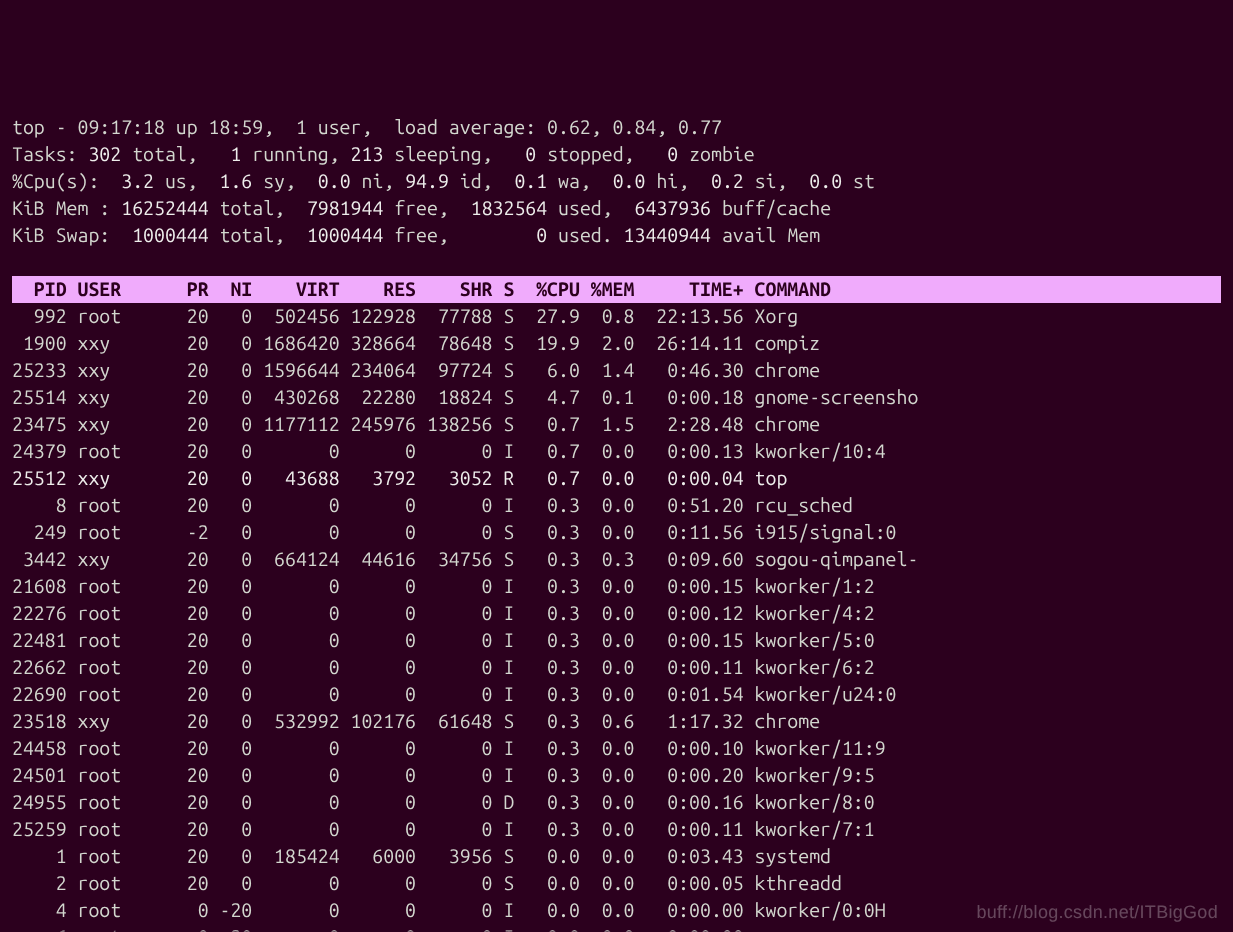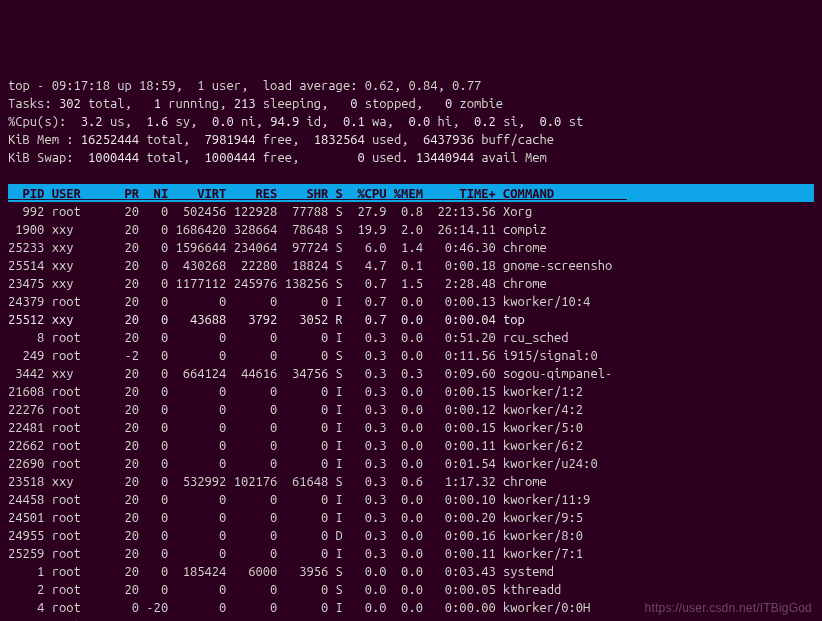--- a/index.html
+++ b/index.html
@@ -10,40 +10,39 @@
     font-family: "Ubuntu Mono", "DejaVu Sans Mono", Consolas, monospace;
     font-size: 13px;
     line-height: 18px;
     width: 806px;
     height: 613px;
     overflow: hidden;
     white-space: pre;
   }
   .b { font-weight: normal; color: #eeeeec; }
   .hdr {
-    background: #0ea5e9;
+    background: #f0abfc;
     color: #2c001e;
     font-weight: bold;
     display: inline-block;
     width: 100%;
-    text-decoration: underline;
   }
   .row { display: block; }
   .watermark {
     position: absolute;
     right: 10px;
     bottom: 4px;
     color: rgba(255,255,255,0.28);
     font-family: sans-serif;
     font-size: 12px;
     letter-spacing: .2px;
   }
 </style>
 </head>
 <body>
 
 
 
 <div id="terminal"><span class="row">top - 09:17:18 up 18:59,  1 user,  load average: 0.62, 0.84, 0.77</span><span class="row">Tasks: <span class="b">302 </span>total,   <span class="b">1 </span>running, <span class="b">213 </span>sleeping,   <span class="b">0 </span>stopped,   <span class="b">0 </span>zombie</span><span class="row">%Cpu(s):  <span class="b">3.2 </span>us,  <span class="b">1.6 </span>sy,  <span class="b">0.0 </span>ni, <span class="b">94.9 </span>id,  <span class="b">0.1 </span>wa,  <span class="b">0.0 </span>hi,  <span class="b">0.2 </span>si,  <span class="b">0.0 </span>st</span><span class="row">KiB Mem : <span class="b">16252444 </span>total,  <span class="b">7981944 </span>free,  <span class="b">1832564 </span>used,  <span class="b">6437936 </span>buff/cache</span><span class="row">KiB Swap:  <span class="b">1000444 </span>total,  <span class="b">1000444 </span>free,        <span class="b">0 </span>used. <span class="b">13440944 </span>avail Mem</span><span class="row">&nbsp;</span><span class="row hdr">  PID USER      PR  NI    VIRT    RES    SHR S  %CPU %MEM     TIME+ COMMAND          </span><span class="row">  992 root      20   0  502456 122928  77788 S  27.9  0.8  22:13.56 Xorg</span><span class="row"> 1900 xxy       20   0 1686420 328664  78648 S  19.9  2.0  26:14.11 compiz</span><span class="row">25233 xxy       20   0 1596644 234064  97724 S   6.0  1.4   0:46.30 chrome</span><span class="row">25514 xxy       20   0  430268  22280  18824 S   4.7  0.1   0:00.18 gnome-screensho</span><span class="row">23475 xxy       20   0 1177112 245976 138256 S   0.7  1.5   2:28.48 chrome</span><span class="row">24379 root      20   0       0      0      0 I   0.7  0.0   0:00.13 kworker/10:4</span><span class="row b">25512 xxy       20   0   43688   3792   3052 R   0.7  0.0   0:00.04 top</span><span class="row">    8 root      20   0       0      0      0 I   0.3  0.0   0:51.20 rcu_sched</span><span class="row">  249 root      -2   0       0      0      0 S   0.3  0.0   0:11.56 i915/signal:0</span><span class="row"> 3442 xxy       20   0  664124  44616  34756 S   0.3  0.3   0:09.60 sogou-qimpanel-</span><span class="row">21608 root      20   0       0      0      0 I   0.3  0.0   0:00.15 kworker/1:2</span><span class="row">22276 root      20   0       0      0      0 I   0.3  0.0   0:00.12 kworker/4:2</span><span class="row">22481 root      20   0       0      0      0 I   0.3  0.0   0:00.15 kworker/5:0</span><span class="row">22662 root      20   0       0      0      0 I   0.3  0.0   0:00.11 kworker/6:2</span><span class="row">22690 root      20   0       0      0      0 I   0.3  0.0   0:01.54 kworker/u24:0</span><span class="row">23518 xxy       20   0  532992 102176  61648 S   0.3  0.6   1:17.32 chrome</span><span class="row">24458 root      20   0       0      0      0 I   0.3  0.0   0:00.10 kworker/11:9</span><span class="row">24501 root      20   0       0      0      0 I   0.3  0.0   0:00.20 kworker/9:5</span><span class="row">24955 root      20   0       0      0      0 D   0.3  0.0   0:00.16 kworker/8:0</span><span class="row">25259 root      20   0       0      0      0 I   0.3  0.0   0:00.11 kworker/7:1</span><span class="row">    1 root      20   0  185424   6000   3956 S   0.0  0.0   0:03.43 systemd</span><span class="row">    2 root      20   0       0      0      0 S   0.0  0.0   0:00.05 kthreadd</span><span class="row">    4 root       0 -20       0      0      0 I   0.0  0.0   0:00.00 kworker/0:0H</span><span class="row">    6 root       0 -20       0      0      0 I   0.0  0.0   0:00.00 mm_percpu_wq</span></div>
-<div class="watermark">https://user.csdn.net/ITBigGod</div>
+<div class="watermark">buff://blog.csdn.net/ITBigGod</div>
 
 
 
 
 </body></html>

